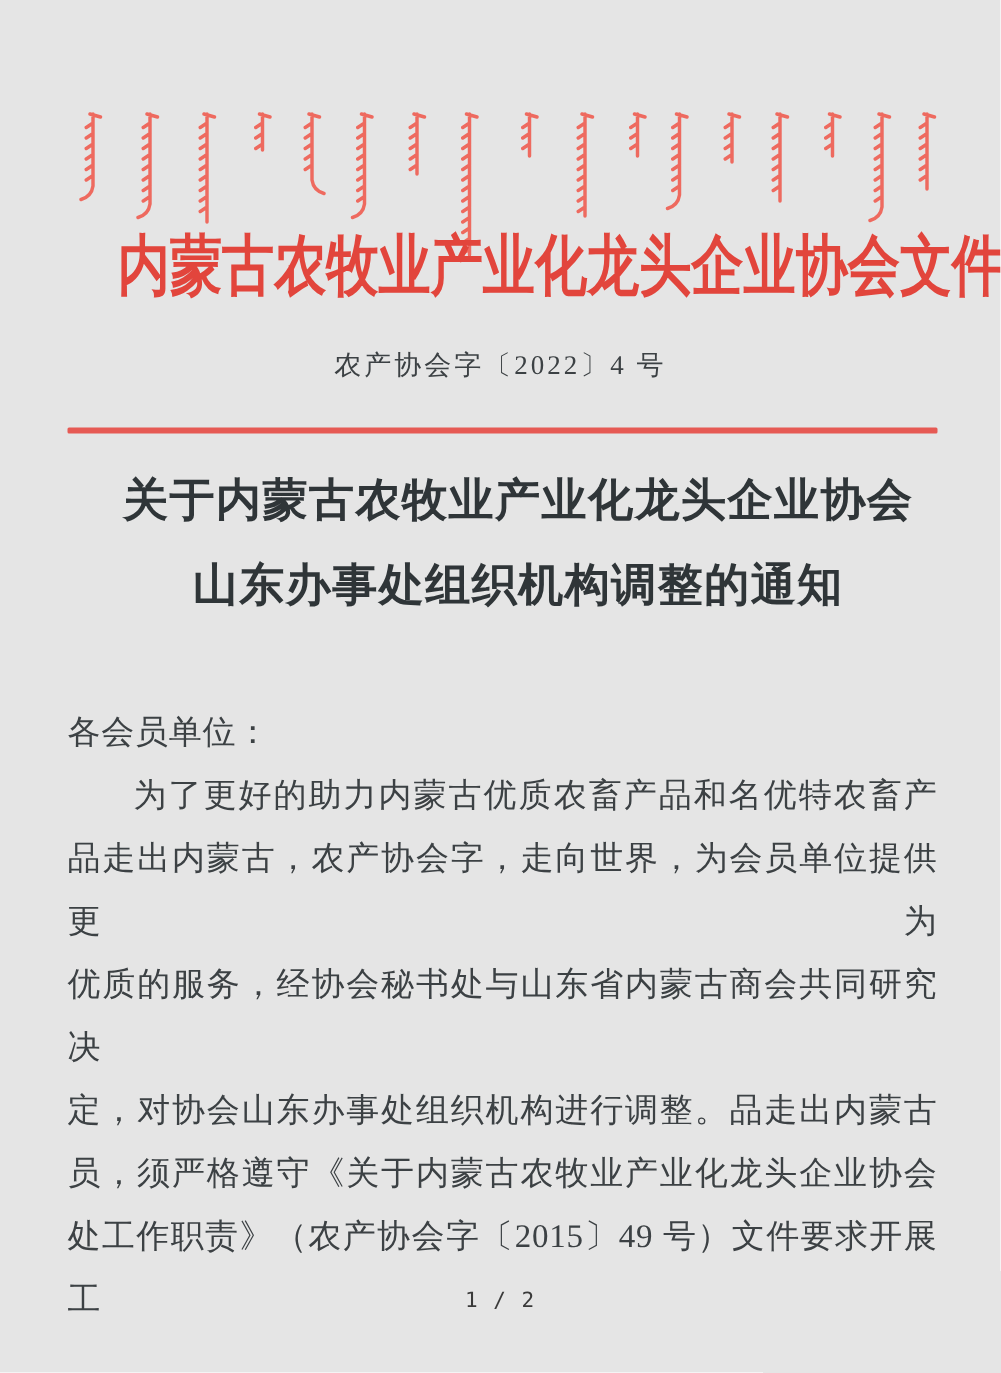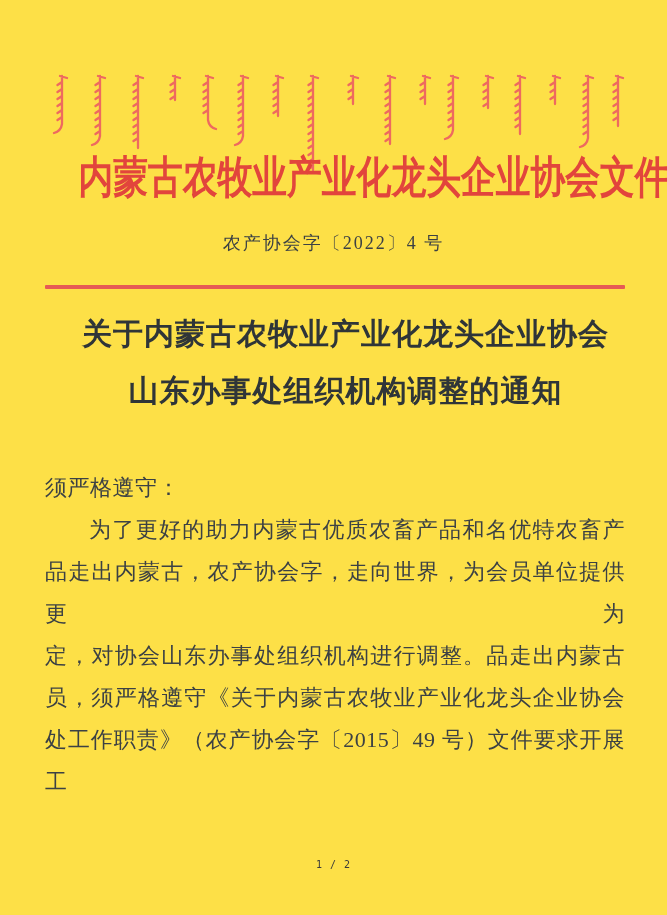--- a/index.html
+++ b/index.html
@@ -1,17 +1,17 @@
 <!DOCTYPE html>
 <html><head>
 <meta charset="utf-8">
 <style>
   html,body{margin:0;padding:0;background:#ffffff;}
   .page{
-    position:relative;width:667px;height:915px;background:#fde047;overflow:hidden;
+    position:relative;width:667px;height:915px;background:#e5e5e5;overflow:hidden;
     font-family:"Liberation Serif","DejaVu Serif",serif;
   }
   .mongol-wrap{position:absolute;top:74px;left:45px;width:585px;height:108px;}
   .org-title{position:absolute;top:148px;left:0;width:100%;text-align:center;}
   .org-title .t{
     display:inline-block;white-space:nowrap;font-size:44px;font-weight:700;
     transform:scaleX(0.79);transform-origin:50% 50%;letter-spacing:0px;
   }
   .doc-number{
     position:absolute;top:231px;left:0;width:100%;text-align:center;
@@ -24,21 +24,21 @@
   }
   .body-block{
     position:absolute;top:467px;left:45px;width:580px;
     font-size:22px;line-height:42px;letter-spacing:0.5px;
   }
   .salutation{text-align:left;}
   .body-line{text-align:justify;text-align-last:justify;}
   .body-line.first{text-indent:2em;}
   .footer{
     position:absolute;top:859px;left:0;width:100%;text-align:center;
-    font-size:10px;font-family:"DejaVu Sans Mono",monospace;letter-spacing:1px;
+    font-size:14px;font-family:"DejaVu Sans Mono",monospace;letter-spacing:1px;
   }
 </style>
 </head>
 <body>
 
 <div class="page">
 
   <div class="mongol-wrap">
     <svg width="585" height="108" viewBox="0 0 585 108" xmlns="http://www.w3.org/2000/svg">
         <path d="M17 2 L17 50 M15 2 L22 4 M17 8 l-4.5 3 M17 15 l-4.5 3 M17 22 l-4.5 3 M17 29 l-4.5 3 M17 36 l-4.5 3 M17 43 l-4.5 3 M17 50 q-1 7 -8 9 M55 2 L55 62 M53 2 L60 4 M55 8 l-4.5 3 M55 15 l-4.5 3 M55 22 l-4.5 3 M55 29 l-4.5 3 M55 36 l-4.5 3 M55 43 l-4.5 3 M55 50 l-4.5 3 M55 57 l-4.5 3 M55 62 q-1 7 -8 9 M93 2 L93 74 M91 2 L98 4 M93 8 l-4.5 3 M93 15 l-4.5 3 M93 22 l-4.5 3 M93 29 l-4.5 3 M93 36 l-4.5 3 M93 43 l-4.5 3 M93 50 l-4.5 3 M93 57 l-4.5 3 M93 64 l-4.5 3 M130 2 L130 26 M128 2 L135 4 M130 8 l-4.5 3 M130 15 l-4.5 3 M130 22 l-4.5 3 M163 2 L163 46 M161 2 L168 4 M163 8 l-4.5 3 M163 15 l-4.5 3 M163 22 l-4.5 3 M163 29 l-4.5 3 M163 36 l-4.5 3 M163 46 q1 7 8 9 M198 2 L198 62 M196 2 L203 4 M198 8 l-4.5 3 M198 15 l-4.5 3 M198 22 l-4.5 3 M198 29 l-4.5 3 M198 36 l-4.5 3 M198 43 l-4.5 3 M198 50 l-4.5 3 M198 57 l-4.5 3 M198 62 q-1 7 -8 9 M233 2 L233 42 M231 2 L238 4 M233 8 l-4.5 3 M233 15 l-4.5 3 M233 22 l-4.5 3 M233 29 l-4.5 3 M233 36 l-4.5 3 M268 2 L268 96 M266 2 L273 4 M268 8 l-4.5 3 M268 15 l-4.5 3 M268 22 l-4.5 3 M268 29 l-4.5 3 M268 36 l-4.5 3 M268 43 l-4.5 3 M268 50 l-4.5 3 M268 57 l-4.5 3 M268 64 l-4.5 3 M268 71 l-4.5 3 M268 78 l-4.5 3 M268 85 l-4.5 3 M268 92 l-4.5 3 M308 2 L308 30 M306 2 L313 4 M308 8 l-4.5 3 M308 15 l-4.5 3 M308 22 l-4.5 3 M345 2 L345 70 M343 2 L350 4 M345 8 l-4.5 3 M345 15 l-4.5 3 M345 22 l-4.5 3 M345 29 l-4.5 3 M345 36 l-4.5 3 M345 43 l-4.5 3 M345 50 l-4.5 3 M345 57 l-4.5 3 M345 64 l-4.5 3 M380 2 L380 30 M378 2 L385 4 M380 8 l-4.5 3 M380 15 l-4.5 3 M380 22 l-4.5 3 M408 2 L408 56 M406 2 L413 4 M408 8 l-4.5 3 M408 15 l-4.5 3 M408 22 l-4.5 3 M408 29 l-4.5 3 M408 36 l-4.5 3 M408 43 l-4.5 3 M408 50 l-4.5 3 M408 56 q-1 7 -8 9 M443 2 L443 34 M441 2 L448 4 M443 8 l-4.5 3 M443 15 l-4.5 3 M443 22 l-4.5 3 M443 29 l-4.5 3 M475 2 L475 60 M473 2 L480 4 M475 8 l-4.5 3 M475 15 l-4.5 3 M475 22 l-4.5 3 M475 29 l-4.5 3 M475 36 l-4.5 3 M475 43 l-4.5 3 M475 50 l-4.5 3 M510 2 L510 30 M508 2 L515 4 M510 8 l-4.5 3 M510 15 l-4.5 3 M510 22 l-4.5 3 M543 2 L543 64 M541 2 L548 4 M543 8 l-4.5 3 M543 15 l-4.5 3 M543 22 l-4.5 3 M543 29 l-4.5 3 M543 36 l-4.5 3 M543 43 l-4.5 3 M543 50 l-4.5 3 M543 57 l-4.5 3 M543 64 q-1 7 -8 9 M573 2 L573 52 M571 2 L578 4 M573 8 l-4.5 3 M573 15 l-4.5 3 M573 22 l-4.5 3 M573 29 l-4.5 3 M573 36 l-4.5 3 M573 43 l-4.5 3" fill="none" stroke="#ee6a5f" stroke-width="2.3" stroke-linecap="round"></path>
@@ -52,23 +52,24 @@
   <div class="doc-number" style="color: rgb(60, 65, 68);">农产协会字〔2022〕4 号</div>
 
   <div class="red-line" style="background: rgb(230, 90, 84);"></div>
 
   <div class="notice-title" style="color: rgb(47, 53, 56);">
     <div>关于内蒙古农牧业产业化龙头企业协会</div>
     <div>山东办事处组织机构调整的通知</div>
   </div>
 
   <div class="body-block" style="color: rgb(60, 65, 68);">
-    <div class="salutation">须严格遵守：</div>
+    <div class="salutation">各会员单位：</div>
     <div class="body-line first">为了更好的助力内蒙古优质农畜产品和名优特农畜产</div>
     <div class="body-line">品走出内蒙古，农产协会字，走向世界，为会员单位提供更为</div>
+    <div class="body-line">优质的服务，经协会秘书处与山东省内蒙古商会共同研究决</div>
     <div class="body-line">定，对协会山东办事处组织机构进行调整。品走出内蒙古</div>
     <div class="body-line">员，须严格遵守《关于内蒙古农牧业产业化龙头企业协会</div>
     <div class="body-line">处工作职责》（农产协会字〔2015〕49 号）文件要求开展工</div>
 
   </div>
 
   <div class="footer" style="color: rgb(58, 58, 58);">1 / 2</div>
 
 </div>
 

